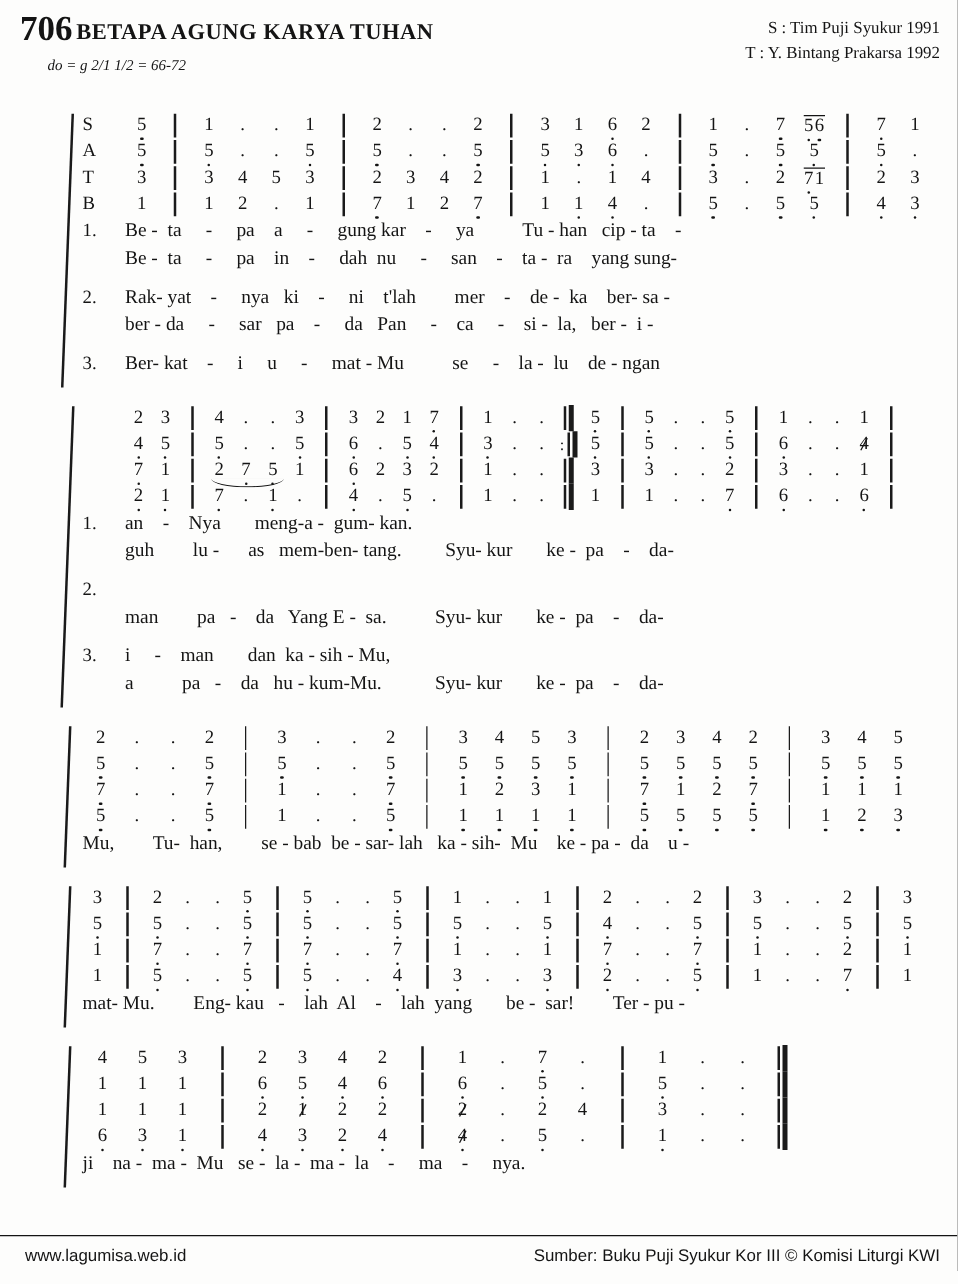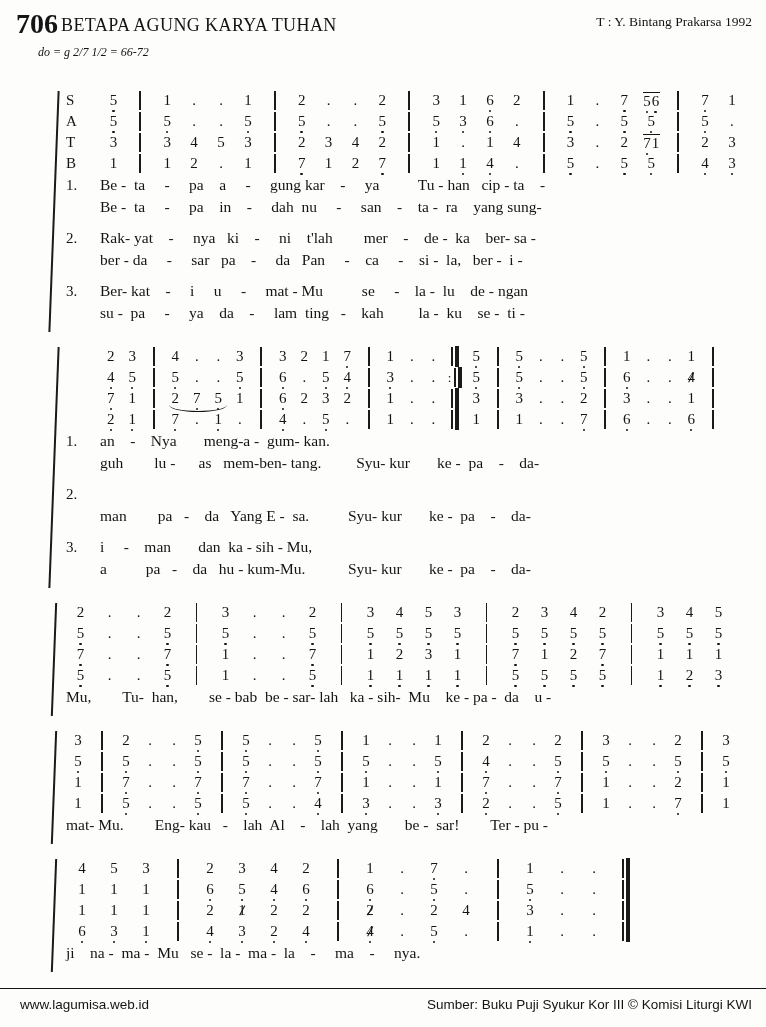--- a/index.html
+++ b/index.html
@@ -1,20 +1,20 @@
 <!DOCTYPE html>
 <html><head>
 <meta charset="utf-8">
 <style>
   html,body{margin:0;padding:0;background:#888;}
   .page{position:relative;width:766px;height:1027px;background:#fdfdfc;color:#141414;
         font-family:"Liberation Serif","DejaVu Serif",serif;overflow:hidden;margin:0 auto;}
   
   .hymn-number{position:absolute;left:16px;top:8px;font-size:28px;font-weight:bold;}
-  .hymn-title{position:absolute;left:61px;top:15px;font-size:18px;font-weight:normal;letter-spacing:.4px;}
+  .hymn-title{position:absolute;left:61px;top:15px;font-size:18px;font-weight:bold;letter-spacing:.4px;}
   .tempo{position:absolute;left:38px;top:45px;font-size:12px;font-style:italic;}
   .credits{position:absolute;right:14px;top:12px;text-align:right;font-size:13.5px;line-height:20px;}
   .credits i{font-style:italic;}
   
   .music{position:absolute;left:66px;top:90px;right:8px;}
   .sys{position:relative;margin-bottom:11px;padding-bottom:2px;}
   .sys::before{content:"";position:absolute;left:-13px;top:1px;bottom:3px;
                border-left:2.2px solid #1a1a1a;transform:skewX(-2.2deg);}
   .nrow{display:flex;align-items:center;height:21px;}
   .gut{flex:none;font-size:15px;}
@@ -45,22 +45,23 @@
           font-family:"Liberation Sans","DejaVu Sans",sans-serif;font-size:13.5px;}
   .footer .fl{margin-left:20px;}
   .footer .fr{margin-right:14px;}
 </style>
 </head>
 <body>
 
 <div class="page">
   <div class="hymn-number">706</div>
   <div class="hymn-title">BETAPA AGUNG KARYA TUHAN</div>
-  <div class="tempo">do = g   2/7   1/2 = 66-72</div>
+  <div class="tempo">do = g   2/1   1/2 = 66-72</div>
   <div class="credits">
+    <div>S : Tim Puji Syukur  1991</div>
     <div>T : Y. Bintang Prakarsa 1992</div>
   </div>
 
   <div class="music">
       <div class="sys">
         <div class="nrow">
           <span class="gut" style="width: 34px;">S</span>
           <span class="cell" style="width: 26.9px;">
             <span class="nt">
               <b class="d lo">5</b>
@@ -499,21 +500,20 @@
             <span class="ltext">ber - da     -     sar   pa    -     da   Pan     -    ca     -    si -  la,   ber -  i -</span>
           </div>
         </div>
         <div class="vgroup">
           <div class="lyr">
             <span class="vnum" style="width: 34px;">3.</span>
             <span class="ltext">Ber- kat    -     i     u     -     mat - Mu          se     -    la -  lu    de - ngan</span>
           </div>
           <div class="lyr">
             <span class="vnum" style="width: 34px;"></span>
-            <span class="ltext">su -  pa     -     ya    da    -     lam  ting   -    kah         la -  ku    se -  ti -</span>
           </div>
         </div>
       </div>
       <div class="sys">
         <div class="nrow">
           <span class="gut" style="width: 34px;"></span>
           <span class="cell" style="width: 21.5px;">
             <span class="nt">
               <b class="d">2</b>
             </span>

